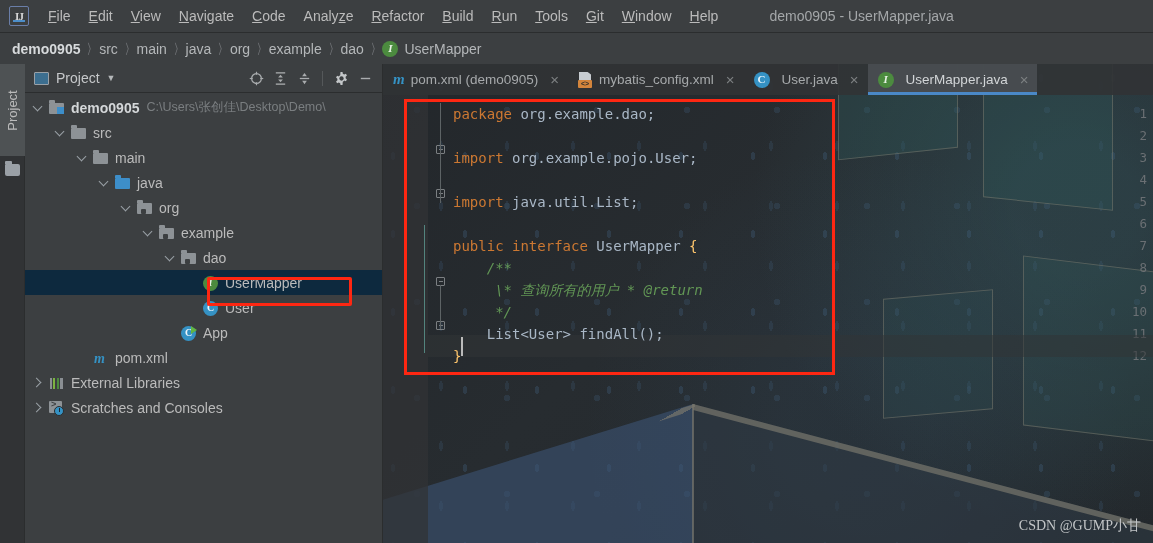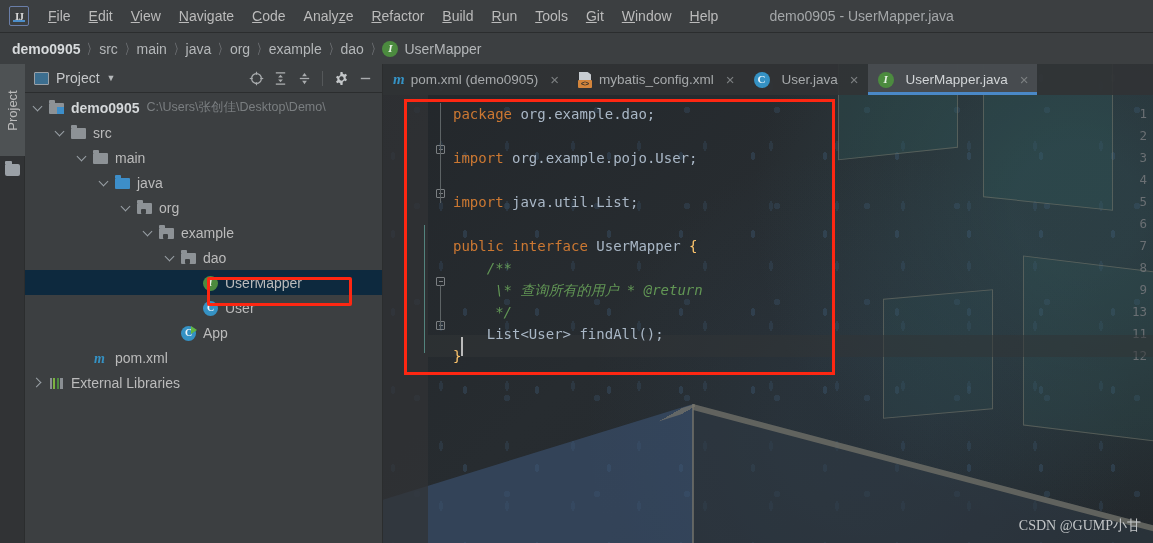--- a/index.html
+++ b/index.html
@@ -564,20 +564,28 @@
           </span>
           <span class="tl">pom.xml</span>
         </div>
         <div class="tree-row" style="padding-left: 8px;">
           <span class="arrow right"></span>
           <span class="ic">
             <span class="ic-lib"></span>
           </span>
           <span class="tl">External Libraries</span>
         </div>
+        <div class="tree-row" style="padding-left: 8px;">
+          <span class="arrow right"></span>
+          <span class="ic">
+            <span class="ic-scratch"></span>
+            <span class="ic-scratch-clock"></span>
+          </span>
+          <span class="tl">Scratches and Consoles</span>
+        </div>
       </div>
   </div>
 
   <div class="red-box-tree" style="left:207px; top:277px; width:145px; height:29px;"></div>
 
   <div class="editor-area">
     <div class="wallpaper">
       <div class="wp-dots"></div>
 
       <div class="wp-shape" style="left:455px; top:-40px; width:120px; height:130px; background:rgba(48,92,92,.30); transform:skewY(-6deg);"></div>
@@ -632,21 +640,21 @@
       <div id="linenos">
           <div class="lineno" style="top: 8px;">1</div>
           <div class="lineno" style="top: 30px;">2</div>
           <div class="lineno" style="top: 52px;">3</div>
           <div class="lineno" style="top: 74px;">4</div>
           <div class="lineno" style="top: 96px;">5</div>
           <div class="lineno" style="top: 118px;">6</div>
           <div class="lineno" style="top: 140px;">7</div>
           <div class="lineno" style="top: 162px;">8</div>
           <div class="lineno" style="top: 184px;">9</div>
-          <div class="lineno" style="top: 206px;">13</div>
+          <div class="lineno" style="top: 206px;">10</div>
           <div class="lineno" style="top: 228px;">11</div>
           <div class="lineno" style="top: 250px;">12</div>
         </div>
 
       <div class="fold open" style="top:50px;"></div>
       <div class="fold" style="top:94px;"></div>
       <div class="fold open" style="top:182px;"></div>
       <div class="fold" style="top:226px;"></div>
 
       <div class="vline" style="left:57px; top:8px; height:100px;"></div>

